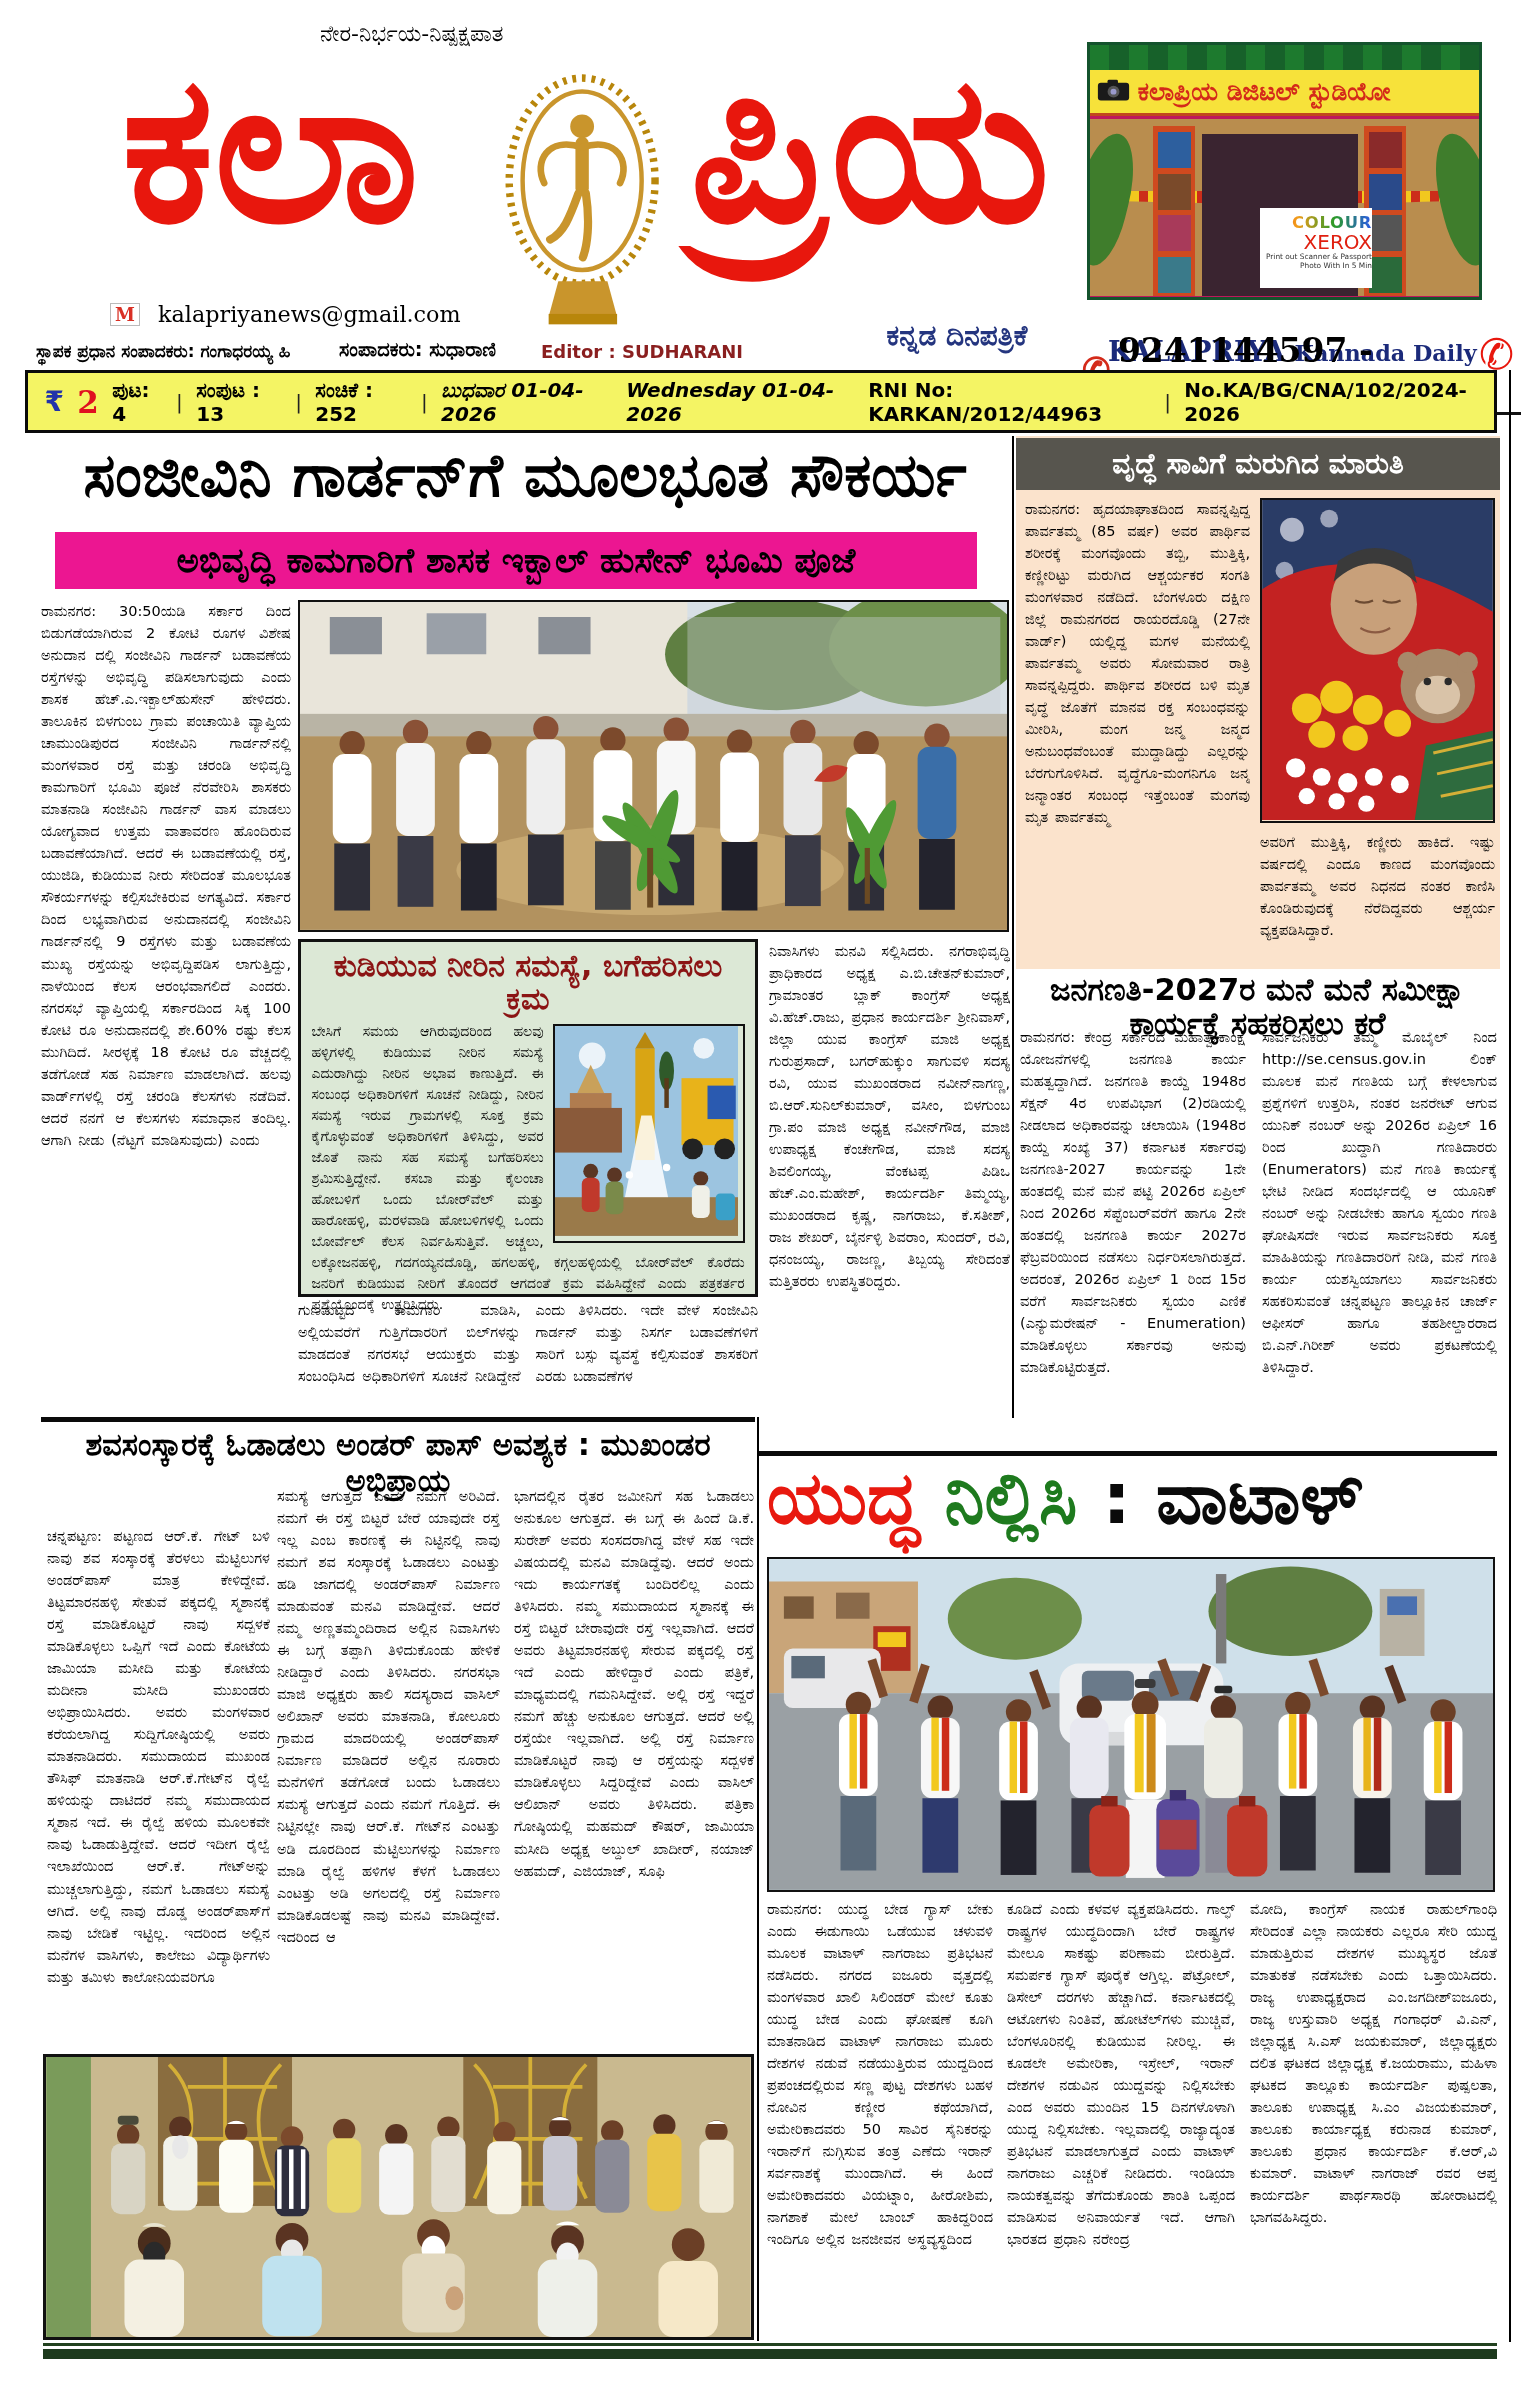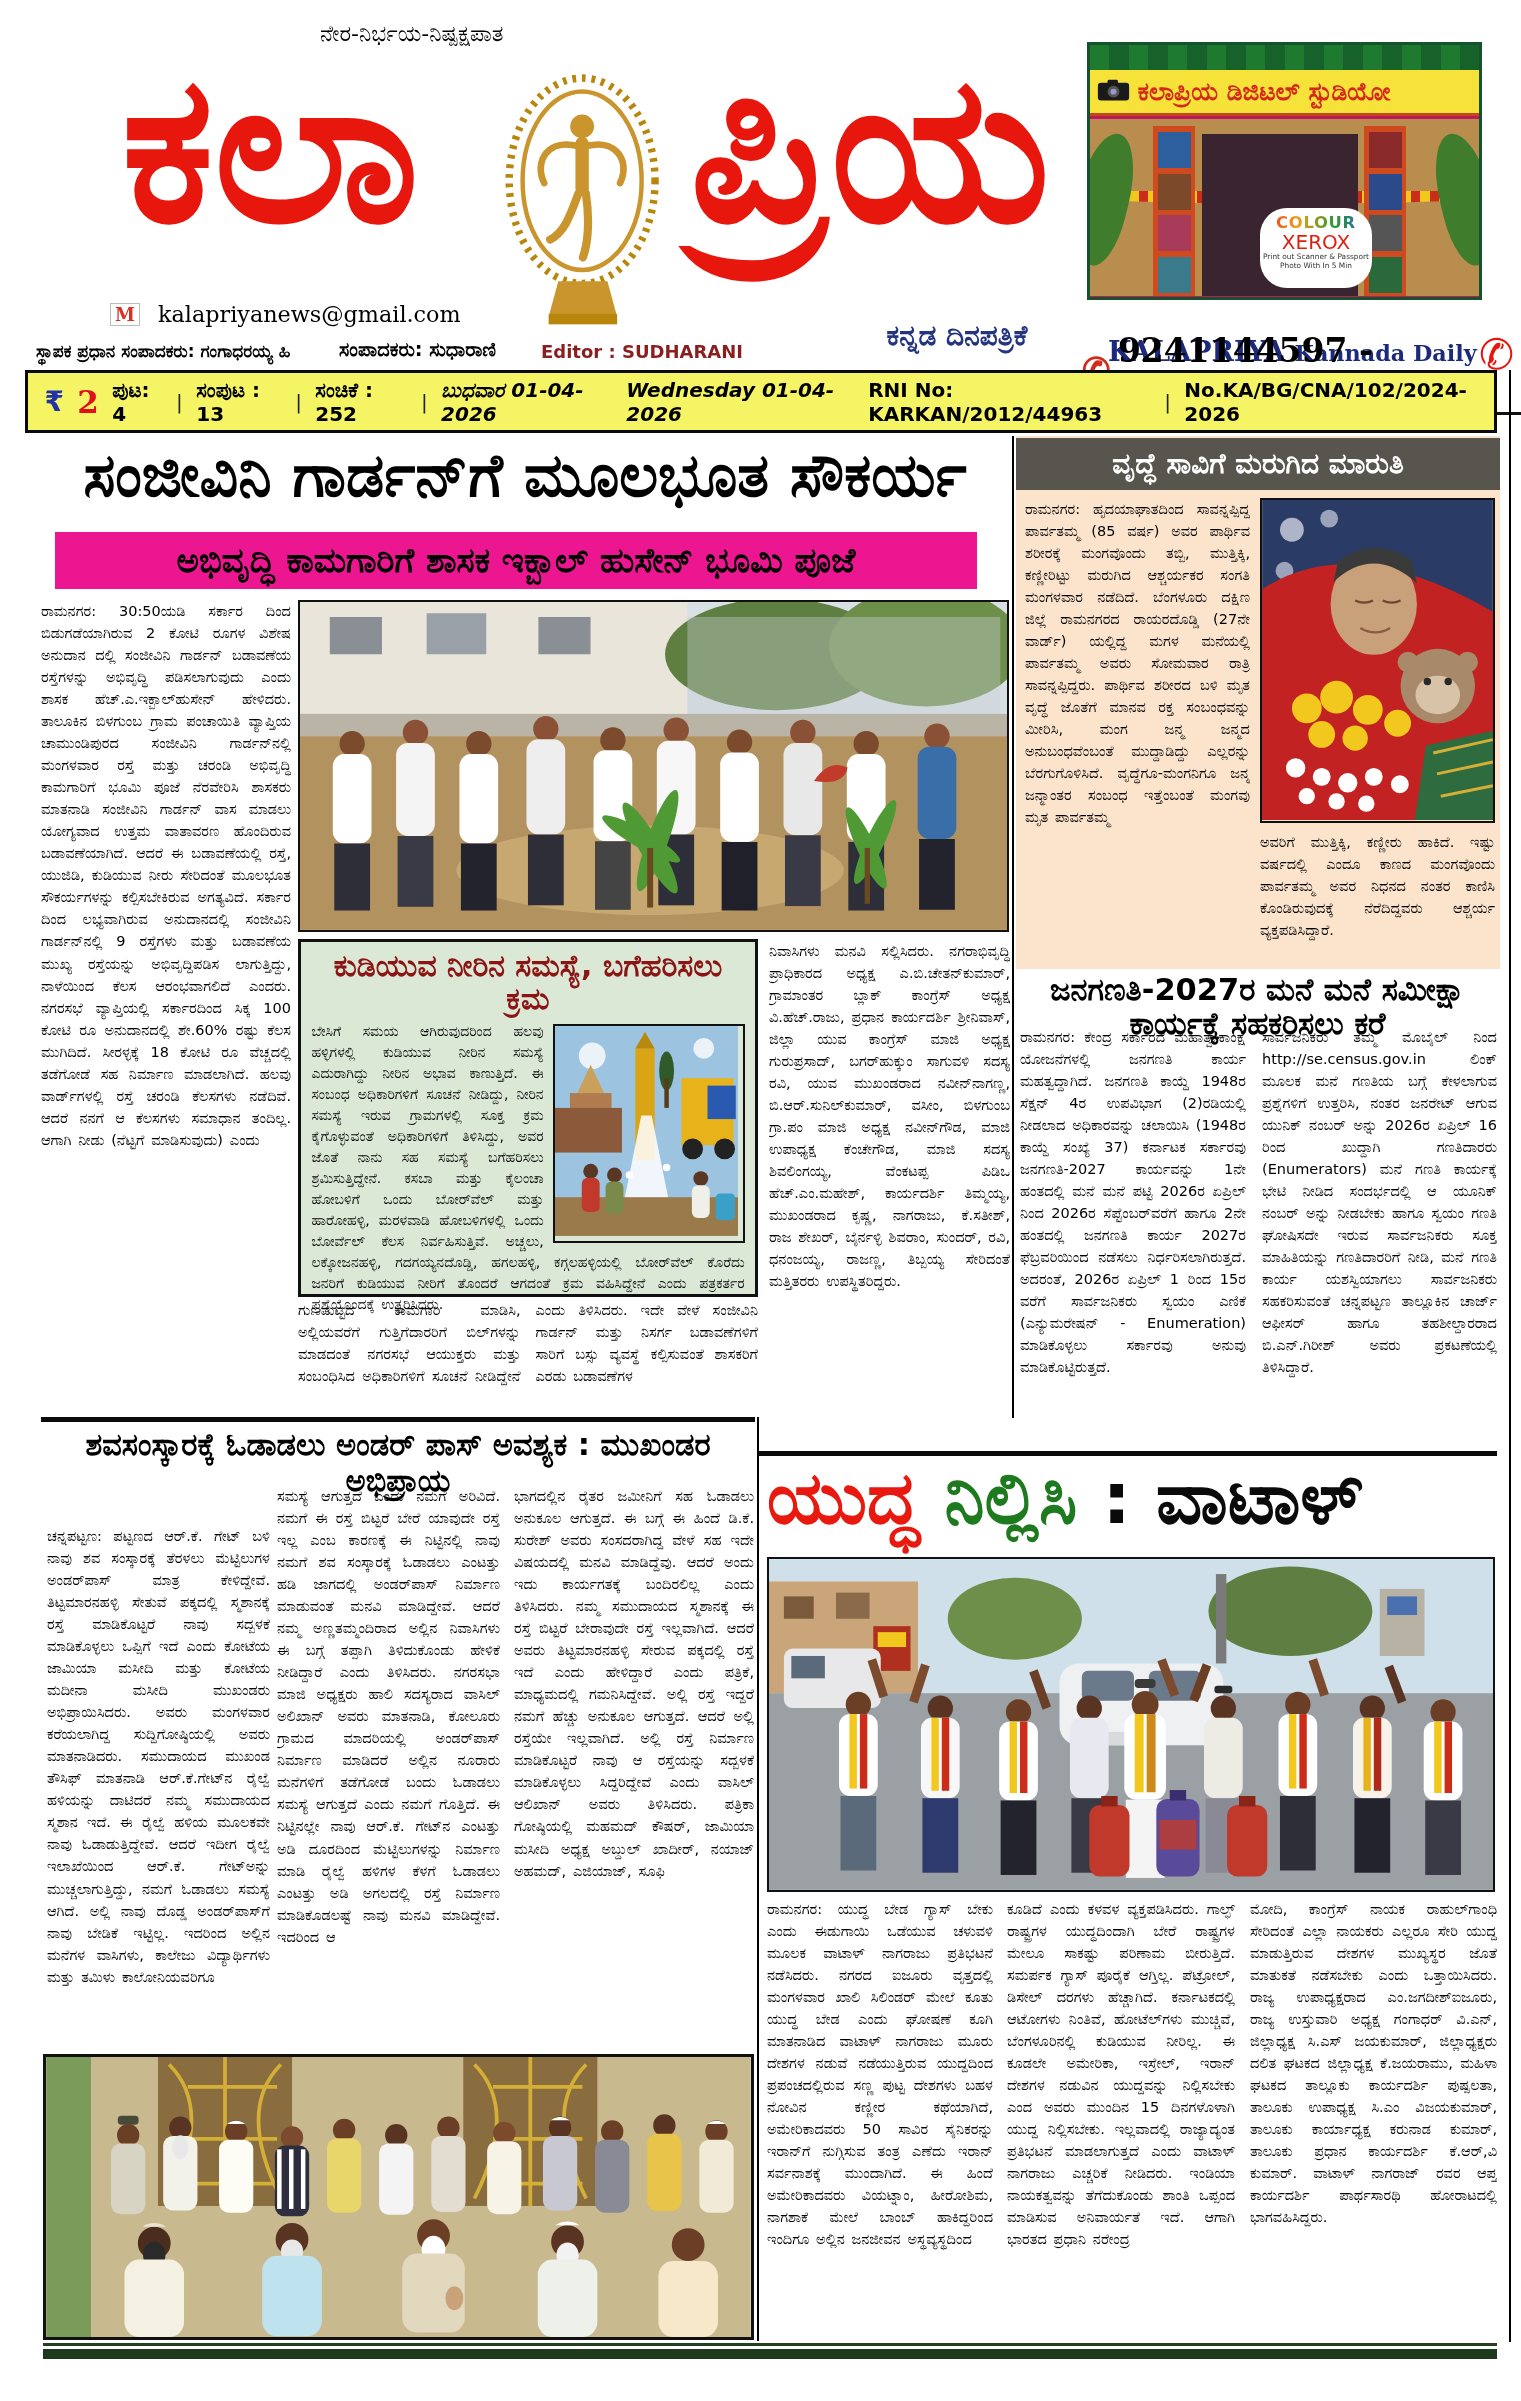--- a/index.html
+++ b/index.html
@@ -28,21 +28,21 @@
   .ad-board-text{font-size:25px;font-weight:bold;color:#d42a1a;white-space:nowrap;}
   .ad-scene{position:absolute;left:0;top:74px;width:100%;height:177px;background:#b98d4e;}
   .ad-door{position:absolute;left:112px;top:15px;width:156px;height:162px;background:#3a2430;}
   .ad-pillar{position:absolute;top:7.4px;width:42px;height:170px;background:#cf4a1f;}
   .ad-pillar.p1{left:63px;} .ad-pillar.p2{left:274px;}
   .ad-poster{position:absolute;left:4.5px;width:33px;height:36px;background:#2d5f9e;}
   .ad-leaf{position:absolute;width:52px;height:134px;background:#3f7d2c;border-radius:50% 50% 40% 40%;}
   .ad-garland{position:absolute;left:0;top:72px;width:100%;height:12px;
      background:repeating-linear-gradient(90deg,#f2c81e 0 10.4px,#cc2d1a 10.4px 19.4px);border-radius:0 0 40% 40%;}
   .ad-sign{position:absolute;left:170px;top:89px;width:112px;height:80px;background:#fff;
-     text-align:center;padding-top:4.5px;box-sizing:border-box;border-radius:27px;}
+     text-align:right;padding-top:4.5px;box-sizing:border-box;}
   .ad-colour{font-size:16.4px;font-weight:bold;letter-spacing:0.7px;
      background:linear-gradient(90deg,#e91e1e,#f29d1a,#2a9a2a,#2a5ae9);-webkit-background-clip:text;background-clip:text;color:transparent;}
   .ad-xerox{font-size:20px;font-weight:normal;color:#e02010;line-height:1;}
   .ad-small{font-size:7.4px;color:#333;line-height:1.25;}
   .ad-caption{left:1108px;top:296px;font-size:27px;color:#1b2a7a;font-family:"DejaVu Serif",serif;font-weight:bold;margin-top:40px;}
   .ad-caption small{font-size:22.3px;}
   .ad-phone{left:1082px;top:331px;font-size:33px;font-weight:bold;border-bottom:3px solid #111;
      padding-bottom:3px;display:flex;align-items:center;gap:7.4px;font-family:"DejaVu Serif",serif;}
   .ad-phone .ph{color:#d42a1a;font-size:34px;}
   

